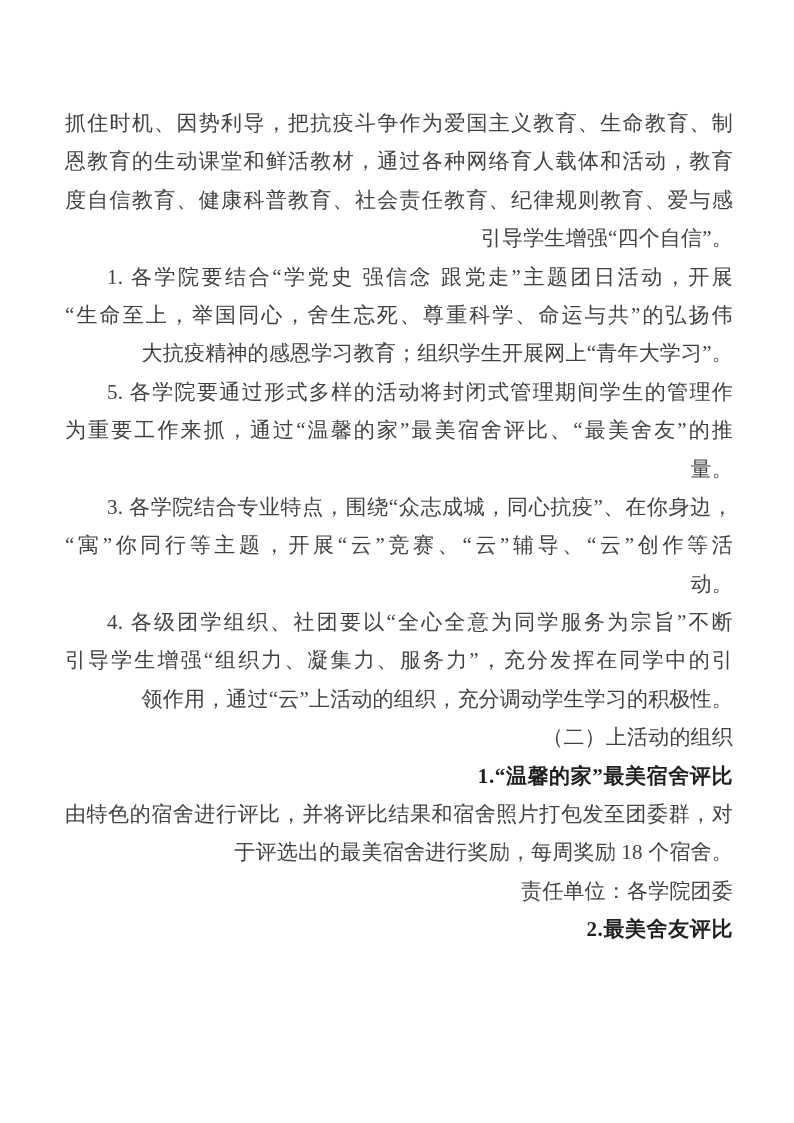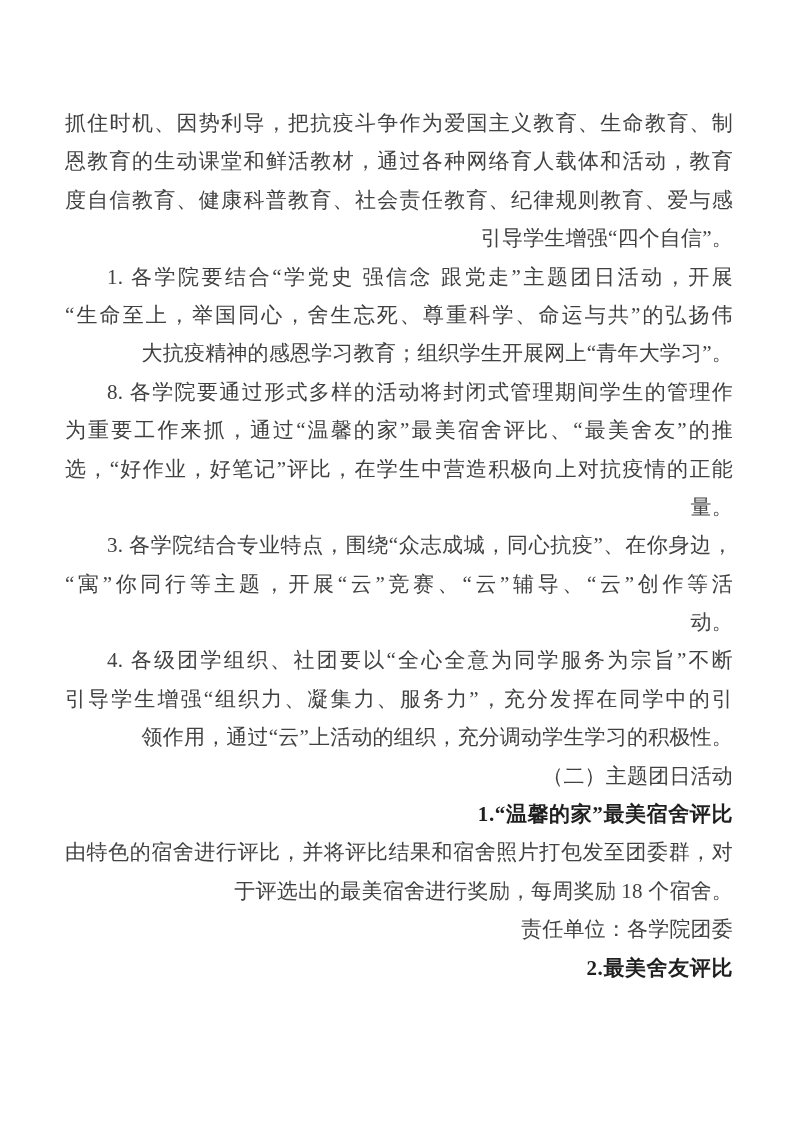--- a/index.html
+++ b/index.html
@@ -49,30 +49,29 @@
 
 <div class="page">
   <div class="text-block" id="text-block">
       <div class="line fill">抓住时机、因势利导，把抗疫斗争作为爱国主义教育、生命教育、制</div>
       <div class="line fill">恩教育的生动课堂和鲜活教材，通过各种网络育人载体和活动，教育</div>
       <div class="line fill">度自信教育、健康科普教育、社会责任教育、纪律规则教育、爱与感</div>
       <div class="line">引导学生增强“四个自信”。</div>
       <div class="line fill indent">1. 各学院要结合“学党史 强信念 跟党走”主题团日活动，开展</div>
       <div class="line fill">“生命至上，举国同心，舍生忘死、尊重科学、命运与共”的弘扬伟</div>
       <div class="line">大抗疫精神的感恩学习教育；组织学生开展网上“青年大学习”。</div>
-      <div class="line fill indent">8. 各学院要通过形式多样的活动将封闭式管理期间学生的管理作</div>
+      <div class="line fill indent">5. 各学院要通过形式多样的活动将封闭式管理期间学生的管理作</div>
       <div class="line fill">为重要工作来抓，通过“温馨的家”最美宿舍评比、“最美舍友”的推</div>
-      <div class="line fill">选，“好作业，好笔记”评比，在学生中营造积极向上对抗疫情的正能</div>
       <div class="line">量。</div>
       <div class="line fill indent">3. 各学院结合专业特点，围绕“众志成城，同心抗疫”、在你身边，</div>
       <div class="line fill">“寓”你同行等主题，开展“云”竞赛、“云”辅导、“云”创作等活</div>
       <div class="line">动。</div>
       <div class="line fill indent">4. 各级团学组织、社团要以“全心全意为同学服务为宗旨”不断</div>
       <div class="line fill">引导学生增强“组织力、凝集力、服务力”，充分发挥在同学中的引</div>
       <div class="line">领作用，通过“云”上活动的组织，充分调动学生学习的积极性。</div>
-      <div class="line indent">（二）主题团日活动</div>
+      <div class="line indent">（二）上活动的组织</div>
       <div class="line indent bold">1.“温馨的家”最美宿舍评比</div>
       <div class="line fill">由特色的宿舍进行评比，并将评比结果和宿舍照片打包发至团委群，对</div>
       <div class="line">于评选出的最美宿舍进行奖励，每周奖励 18 个宿舍。</div>
       <div class="line indent">责任单位：各学院团委</div>
       <div class="line indent bold">2.最美舍友评比</div>
     </div>
 </div>
 
 </body></html>

